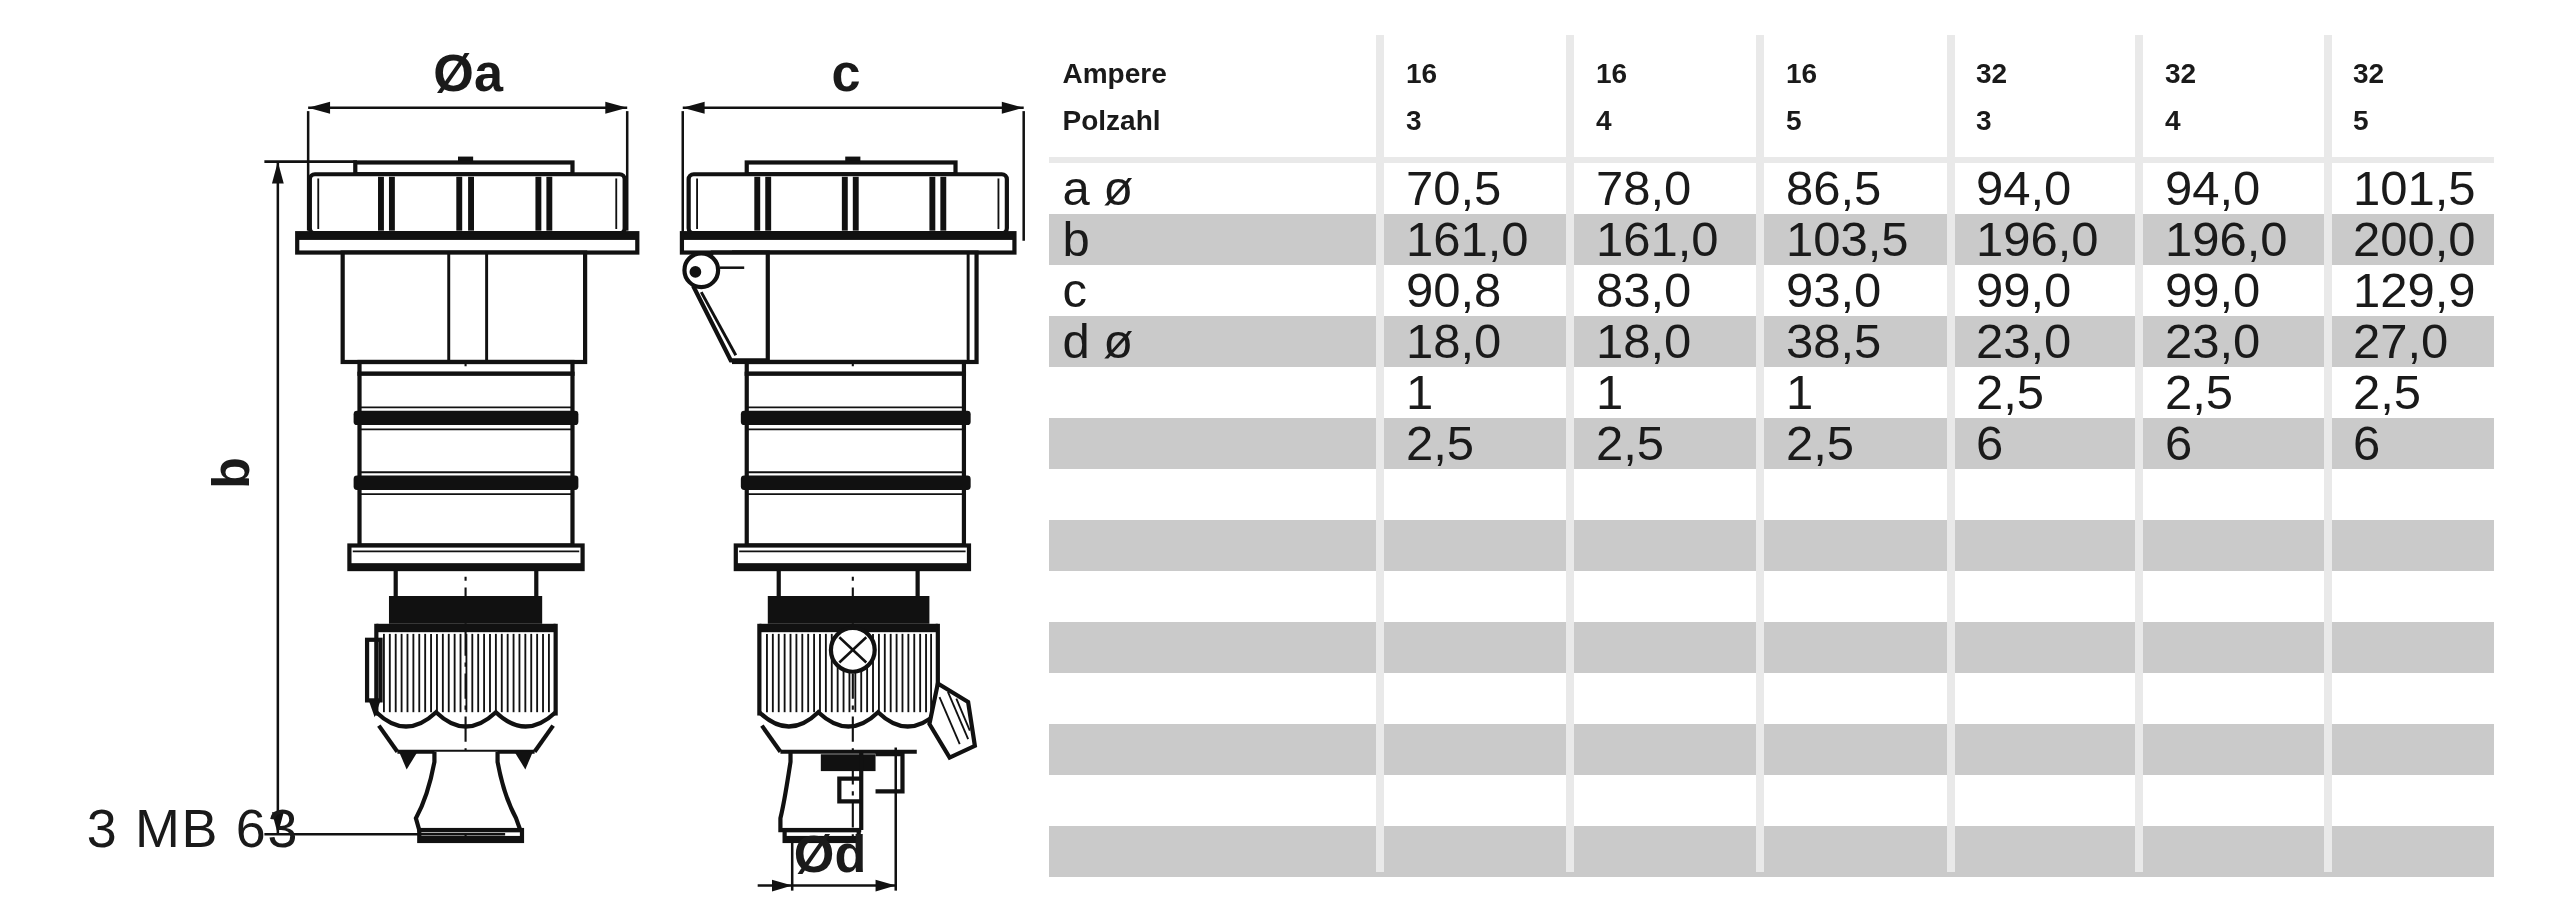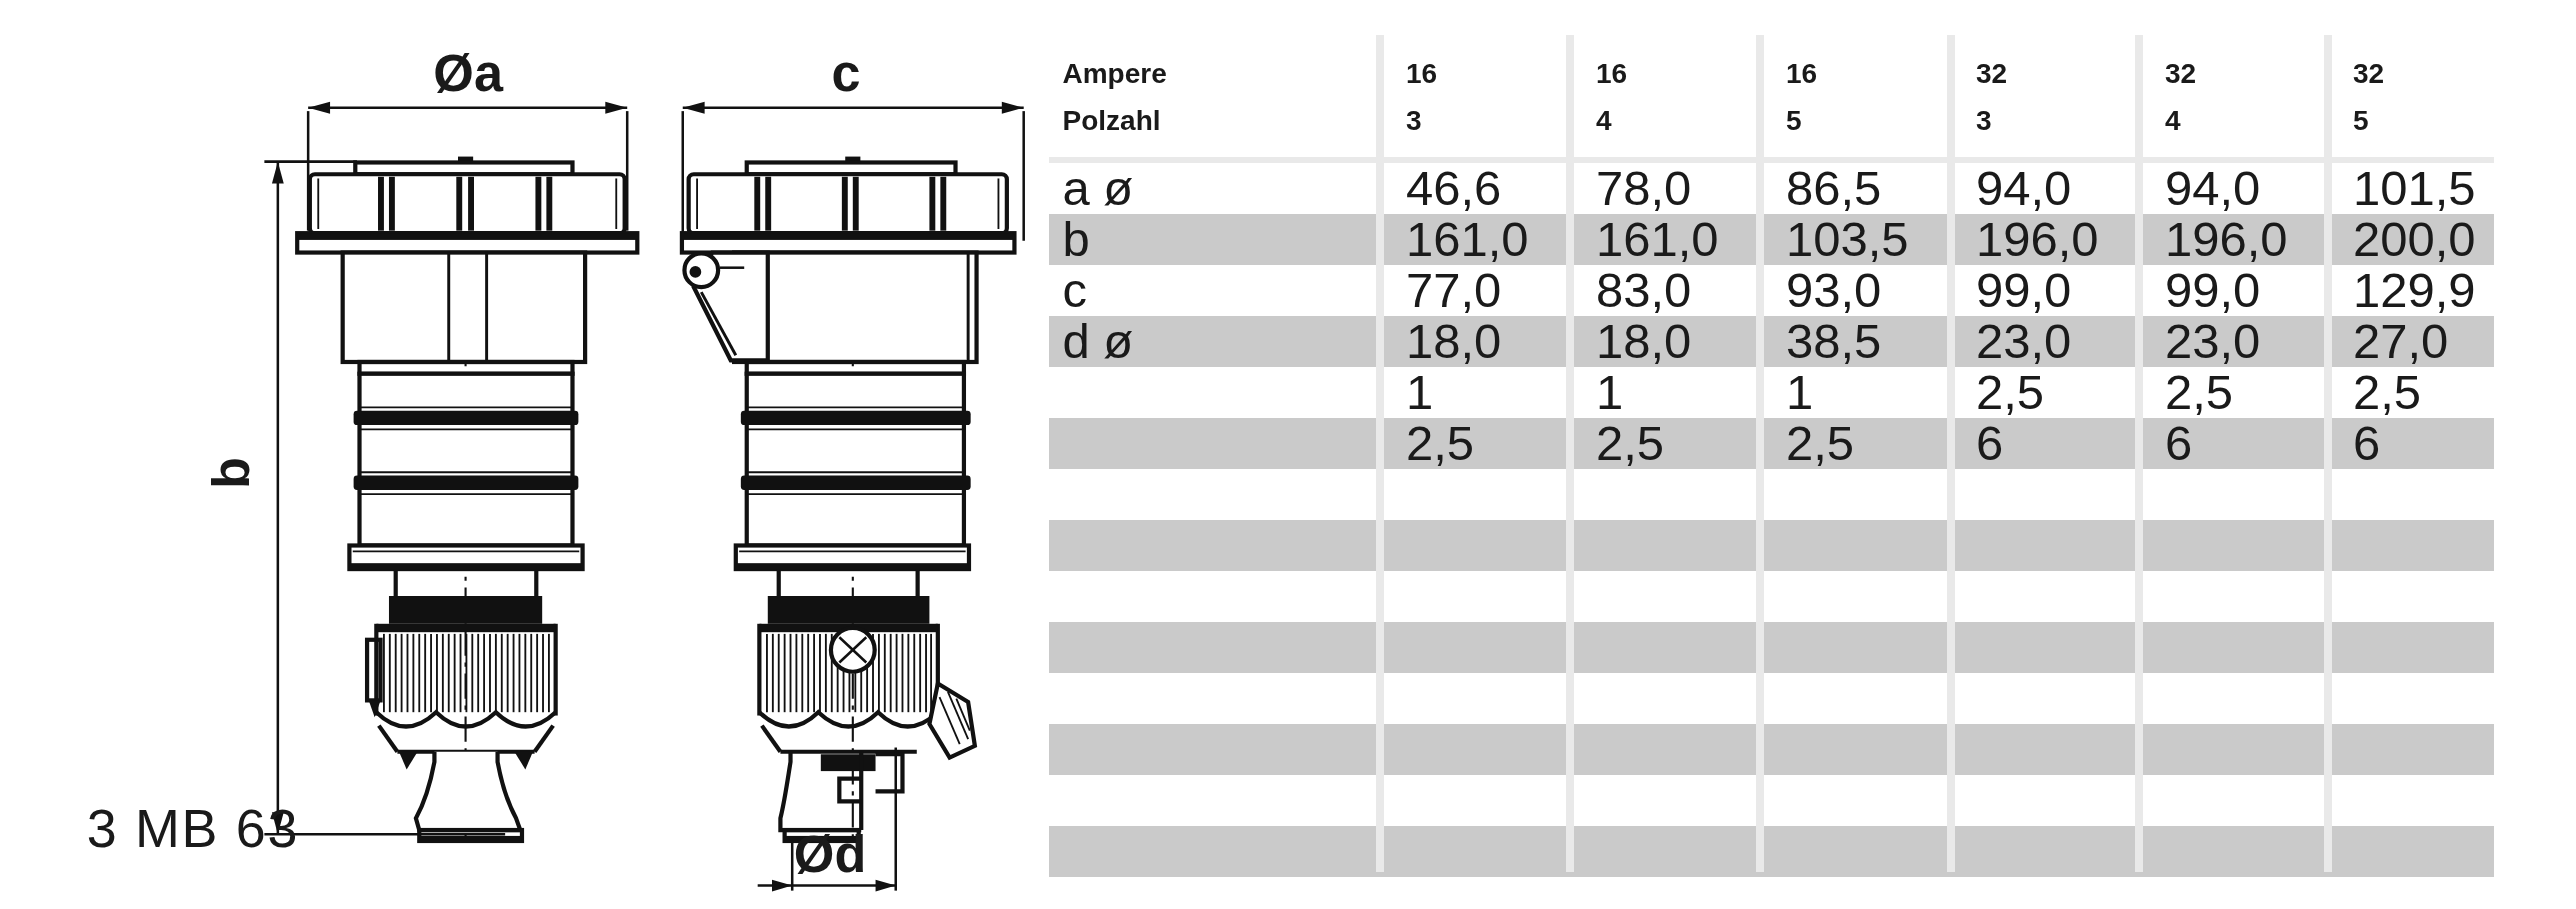--- a/index.html
+++ b/index.html
@@ -305,39 +305,39 @@
       <span class="hcell cx-4">4</span>
       <span class="hcell cx-5">5</span>
     </div>
   </div>
 
   <div id="header-sep"></div>
 
   <div id="table-rows">
     <div class="trow">
       <span class="tcell cx-label">a ø</span>
-      <span class="tcell cx-0">46,6</span>
+      <span class="tcell cx-0">70,5</span>
       <span class="tcell cx-1">78,0</span>
       <span class="tcell cx-2">86,5</span>
       <span class="tcell cx-3">94,0</span>
       <span class="tcell cx-4">94,0</span>
       <span class="tcell cx-5">101,5</span>
     </div>
     <div class="trow shaded">
       <span class="tcell cx-label">b</span>
       <span class="tcell cx-0">161,0</span>
       <span class="tcell cx-1">161,0</span>
       <span class="tcell cx-2">103,5</span>
       <span class="tcell cx-3">196,0</span>
       <span class="tcell cx-4">196,0</span>
       <span class="tcell cx-5">200,0</span>
     </div>
     <div class="trow">
       <span class="tcell cx-label">c</span>
-      <span class="tcell cx-0">77,0</span>
+      <span class="tcell cx-0">90,8</span>
       <span class="tcell cx-1">83,0</span>
       <span class="tcell cx-2">93,0</span>
       <span class="tcell cx-3">99,0</span>
       <span class="tcell cx-4">99,0</span>
       <span class="tcell cx-5">129,9</span>
     </div>
     <div class="trow shaded">
       <span class="tcell cx-label">d ø</span>
       <span class="tcell cx-0">18,0</span>
       <span class="tcell cx-1">18,0</span>

